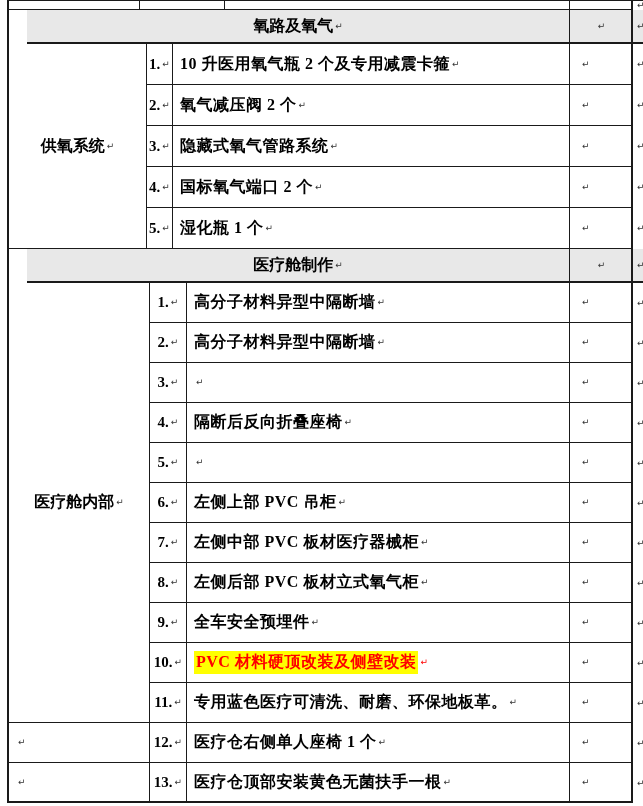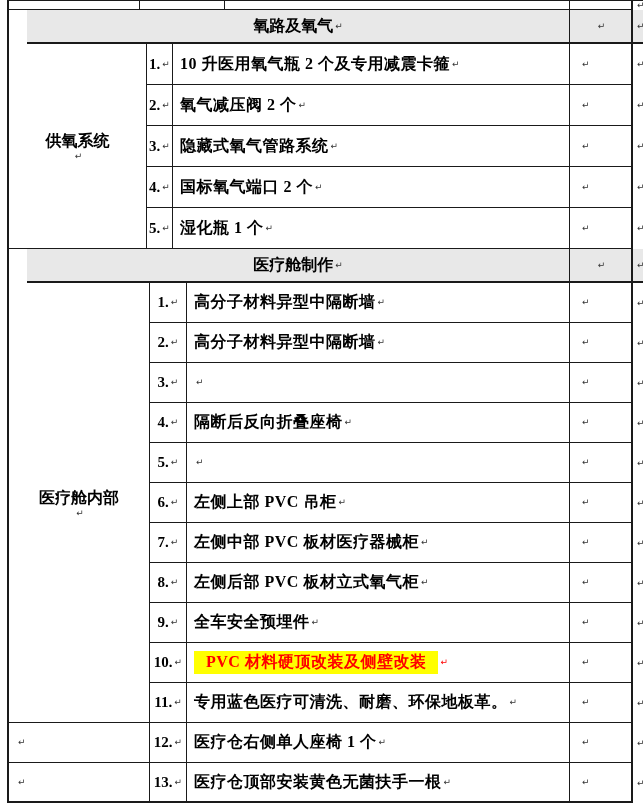--- a/index.html
+++ b/index.html
@@ -32,38 +32,38 @@
   
   .sliver{grid-template-columns:131px 85px 1fr 63px 10px;grid-auto-rows:9px;}
   
   .header-row{grid-template-columns:1fr 63px 10px;grid-auto-rows:34px;padding-left:18px;}
   .header-row .cell{background:var(--header-bg);border-bottom:2px solid var(--border);}
   .header-row .title{justify-content:center;}
   
   .sec1{grid-template-columns:138px 26px 1fr 63px 10px;grid-auto-rows:41px;}
   
   .sec2{grid-template-columns:141px 37px 1fr 63px 10px;grid-auto-rows:40px;}
-  .side{justify-content:center;flex-direction:column;}
+  .side{justify-content:center;}
   .side.span5{grid-row:1 / span 5;}
   .side.span11{grid-row:1 / span 11;}
   .side-empty{justify-content:flex-start;padding-left:7px;}
   .num{justify-content:center;font-size:15px;}
   .content{justify-content:flex-start;padding-left:7px;letter-spacing:0.5px;text-align:center;}
   .check{justify-content:flex-start;padding-left:10px;border-right-width:2px;}
   .header-row .check{justify-content:center;padding-left:0;border-right-width:2px;}
   .sliver .check{border-right-width:2px;}
   .gutter{border:none;background:#fff;justify-content:flex-start;padding-left:2px;}
   .last .cell{border-bottom-width:2px;}
   .last .gutter{border-bottom-width:0;}
   .pm{
     font-family:"DejaVu Sans",sans-serif;
     font-size:9px;font-weight:normal;color:#333;
     margin-left:2px;line-height:1;white-space:nowrap;
   }
-  .hl{background:var(--hl-bg);color:var(--hl-text);padding:1px 12px;}
+  .hl{background:var(--hl-bg);color:var(--hl-text);padding:1px 2px;}
   .pm-red{color:var(--hl-text);}
 </style>
 </head>
 <body>
 
 <div class="doc-table">
 
   <div class="grid sliver">
     <div class="cell"></div>
     <div class="cell"></div>

